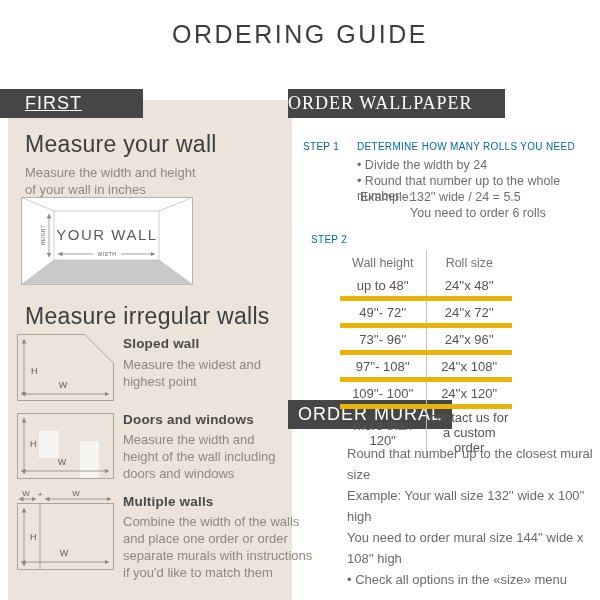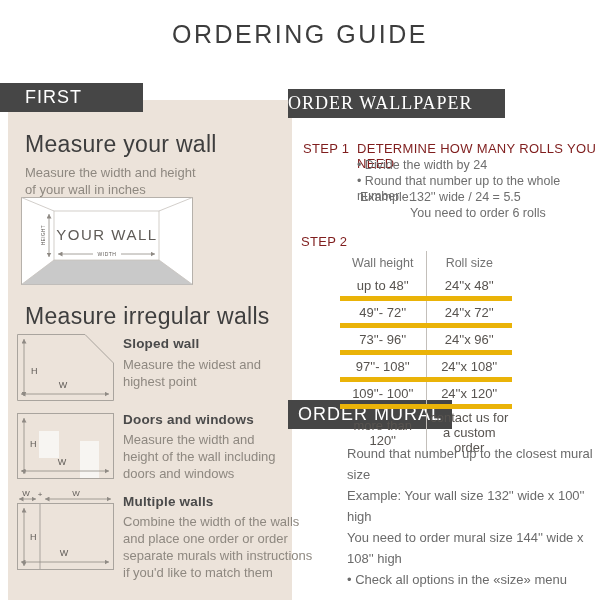--- a/index.html
+++ b/index.html
@@ -3,28 +3,28 @@
 <meta charset="utf-8">
 <style>
   html,body{margin:0;padding:0;background:#fff;}
   .canvas{position:relative;width:600px;height:600px;background:#ffffff;overflow:hidden;
           font-family:"Liberation Sans",sans-serif;-webkit-font-smoothing:antialiased;}
   .page-title{position:absolute;top:20px;left:0;right:0;text-align:center;
               font-size:25px;letter-spacing:2.5px;color:#3d3d3d;font-weight:400;}
   .panel-left{position:absolute;left:8px;top:100px;width:284px;height:500px;background:#ece3da;}
   .bar{position:absolute;height:29px;background:#464646;color:#ffffff;
        display:flex;align-items:center;font-size:18px;letter-spacing:1px;}
-  .bar-first{left:0;top:83px;width:143px;padding-left:25px;box-sizing:border-box;}
+  .bar-first{left:0;top:89px;width:143px;padding-left:25px;box-sizing:border-box;text-decoration:underline;}
   .bar-wallpaper{left:288px;top:89px;width:217px;justify-content:flex-start;font-family:Liberation Serif, serif;}
   .bar-mural{left:288px;top:400px;width:164px;justify-content:center;}
   .h2{position:absolute;font-size:23px;color:#3e3e3e;font-weight:400;letter-spacing:.3px;}
   .body-text{position:absolute;font-size:13px;line-height:17px;color:#8e8880;white-space:pre-line;}
   .item-title{position:absolute;font-size:13.5px;font-weight:bold;color:#4a4a4a;letter-spacing:.2px;}
   .svgd{position:absolute;overflow:visible;}
-  .step-row{position:absolute;display:flex;font-size:13px;color:#7f1d1d;letter-spacing:.3px;}
+  .step-row{position:absolute;display:flex;font-size:10px;color:#0369a1;letter-spacing:.3px;}
   .step-label{width:54px;flex:0 0 54px;}
   .bullets{position:absolute;font-size:12.5px;line-height:15.5px;color:#6e6e6e;}
   .example-row{position:absolute;display:flex;font-size:12.5px;color:#6e6e6e;}
   .example-label{width:50px;flex:0 0 50px;}
   .example-col div{line-height:15.5px;}
   table.sizes{position:absolute;left:340px;top:251px;width:172px;border-collapse:collapse;
               table-layout:fixed;}
   table.sizes th{width:83px;font-weight:400;font-size:12.5px;color:#737373;height:21px;
                  text-align:center;}
   table.sizes td{font-size:13px;color:#57534f;height:20px;text-align:center;white-space:pre-line;
@@ -138,21 +138,21 @@
     <div>• Round that number up to the whole number</div>
   </div>
   <div class="example-row" style="left:360px;top:190px;">
     <span class="example-label">Example:</span>
     <span class="example-col">
       <div>132'' wide / 24 = 5.5</div>
       <div>You need to order 6 rolls</div>
     </span>
   </div>
 
-  <div class="step-row" style="left:301px;top:234px;">
+  <div class="step-row" style="left:311px;top:234px;">
     <span class="step-label">STEP 2</span>
   </div>
 
   <table class="sizes">
     <thead>
       <tr>
         <th>Wall height</th>
         <th>Roll size</th>
       </tr>
     </thead>

